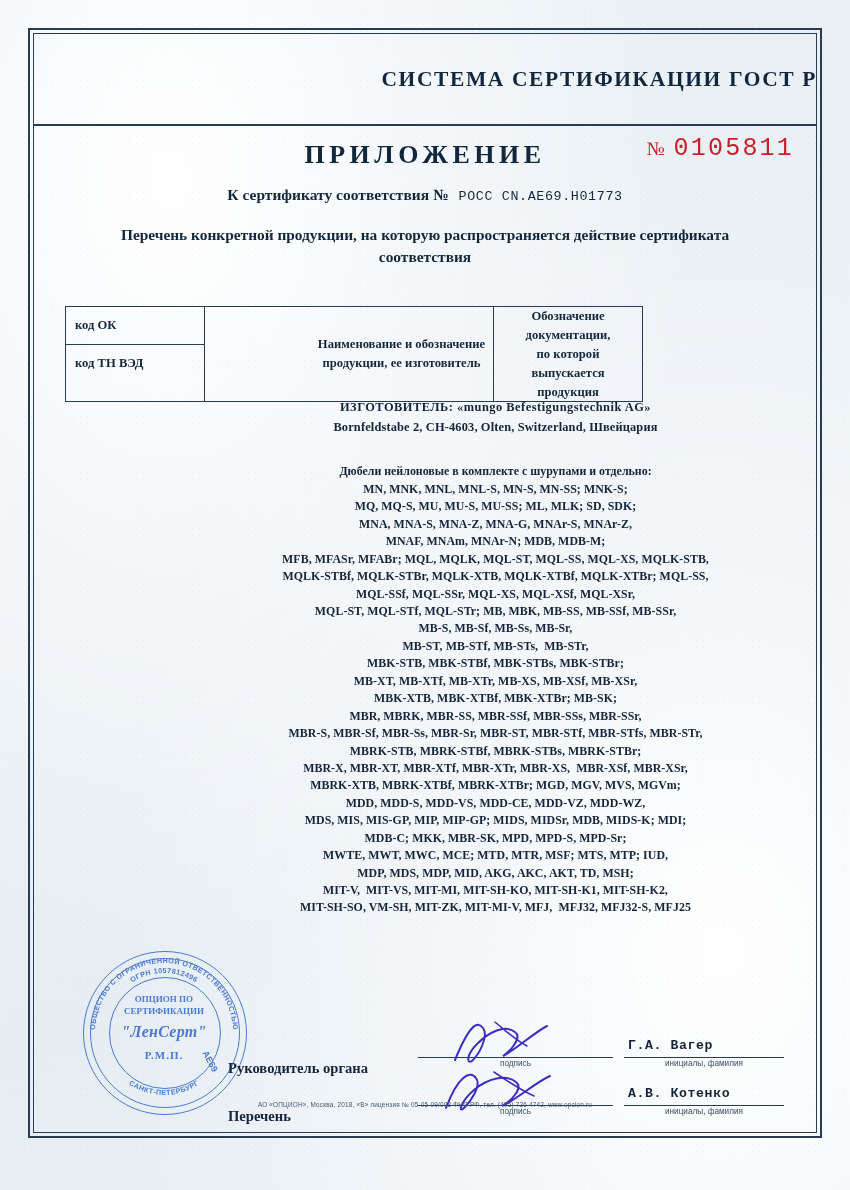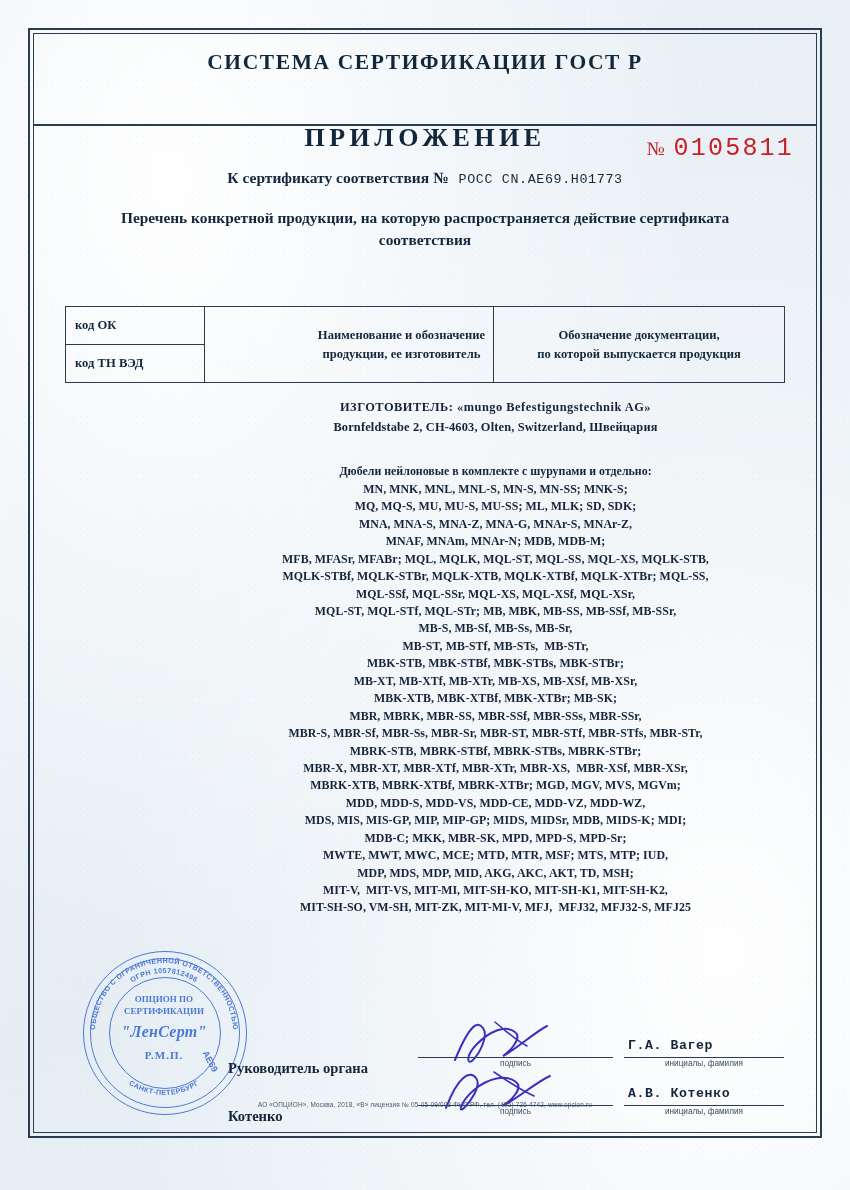--- a/index.html
+++ b/index.html
@@ -53,22 +53,22 @@
 
   .content {
     position: absolute;
     left: 33px; top: 33px;
     width: 784px; height: 1100px;
     box-sizing: border-box;
   }
 
   
   .head-block {
-    padding-top: 17px;
-    text-align: center;
+    padding-top: 34px;
+    text-align: right;
   }
   .head-line1 {
     font-size: 21.5px;
     font-weight: bold;
     letter-spacing: 1.6px;
     color: #12273c;
   }
   .head-line2 {
     font-size: 15.6px;
     font-weight: bold;
@@ -141,21 +141,21 @@
     font-weight: bold;
     line-height: 1.45;
     color: #12273c;
   }
 
   
   .tbl {
     position: absolute;
     left: 32px;
     top: 273px;
-    width: 720px;
+    width: 578px;
     border: 1.6px solid #2b3c52;
     box-sizing: border-box;
     display: flex;
   }
   .col-code {
     width: 139px;
     border-right: 1.6px solid #2b3c52;
     box-sizing: border-box;
   }
   .col-code .cell {
@@ -473,21 +473,21 @@
       <div class="sig-cap">подпись</div>
       <div class="sig-name">Г.А.  Вагер</div>
       <div class="sig-line2"></div>
       <div class="sig-cap2">инициалы, фамилия</div>
       <svg class="ink" style="left:215px; top:-12px;" width="150" height="52" viewBox="0 0 150 52">
         <path d="M12,44 C26,10 34,4 40,12 C46,20 36,38 30,44 C24,50 22,40 34,28 C46,16 62,8 72,16 C80,22 66,36 60,40 C72,34 92,16 104,10" fill="none" stroke="#3b2fc0" stroke-width="2" stroke-linecap="round"></path>
         <path d="M52,6 C62,14 72,24 84,30" fill="none" stroke="#3b2fc0" stroke-width="1.6" stroke-linecap="round"></path>
       </svg>
     </div>
     <div class="sig-row">
-      <div class="sig-role">Котенко</div>
+      <div class="sig-role">Перечень</div>
       <div class="sig-line"></div>
       <div class="sig-cap">подпись</div>
       <div class="sig-name">А.В.  Котенко</div>
       <div class="sig-line2"></div>
       <div class="sig-cap2">инициалы, фамилия</div>
       <svg class="ink" style="left:208px; top:-8px;" width="160" height="48" viewBox="0 0 160 48">
         <path d="M10,40 C22,8 34,2 40,10 C46,18 34,34 28,40 C22,46 24,34 38,22 C52,10 70,6 80,14 C88,20 74,34 66,38 C80,32 100,14 114,8" fill="none" stroke="#3b2fc0" stroke-width="2" stroke-linecap="round"></path>
         <path d="M58,4 C70,12 84,22 98,28" fill="none" stroke="#3b2fc0" stroke-width="1.6" stroke-linecap="round"></path>
       </svg>
     </div>

